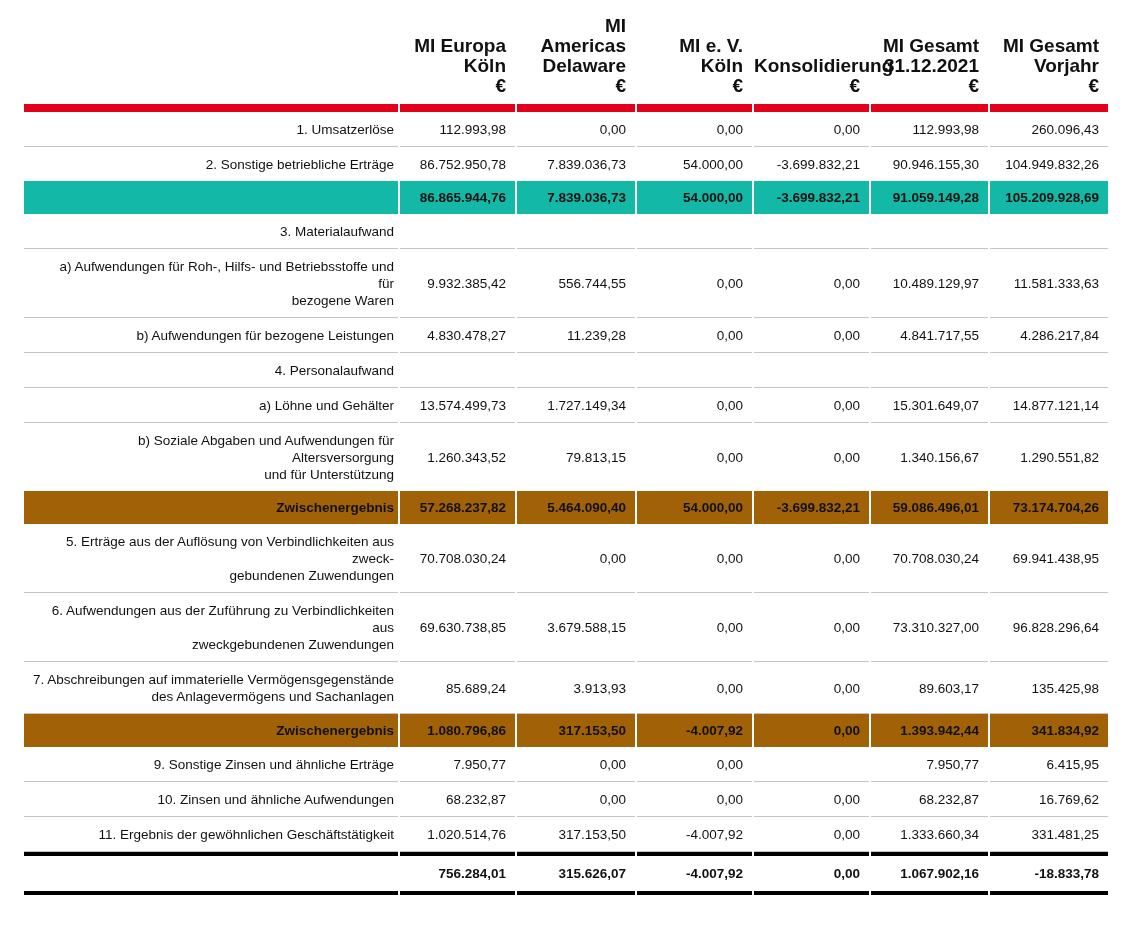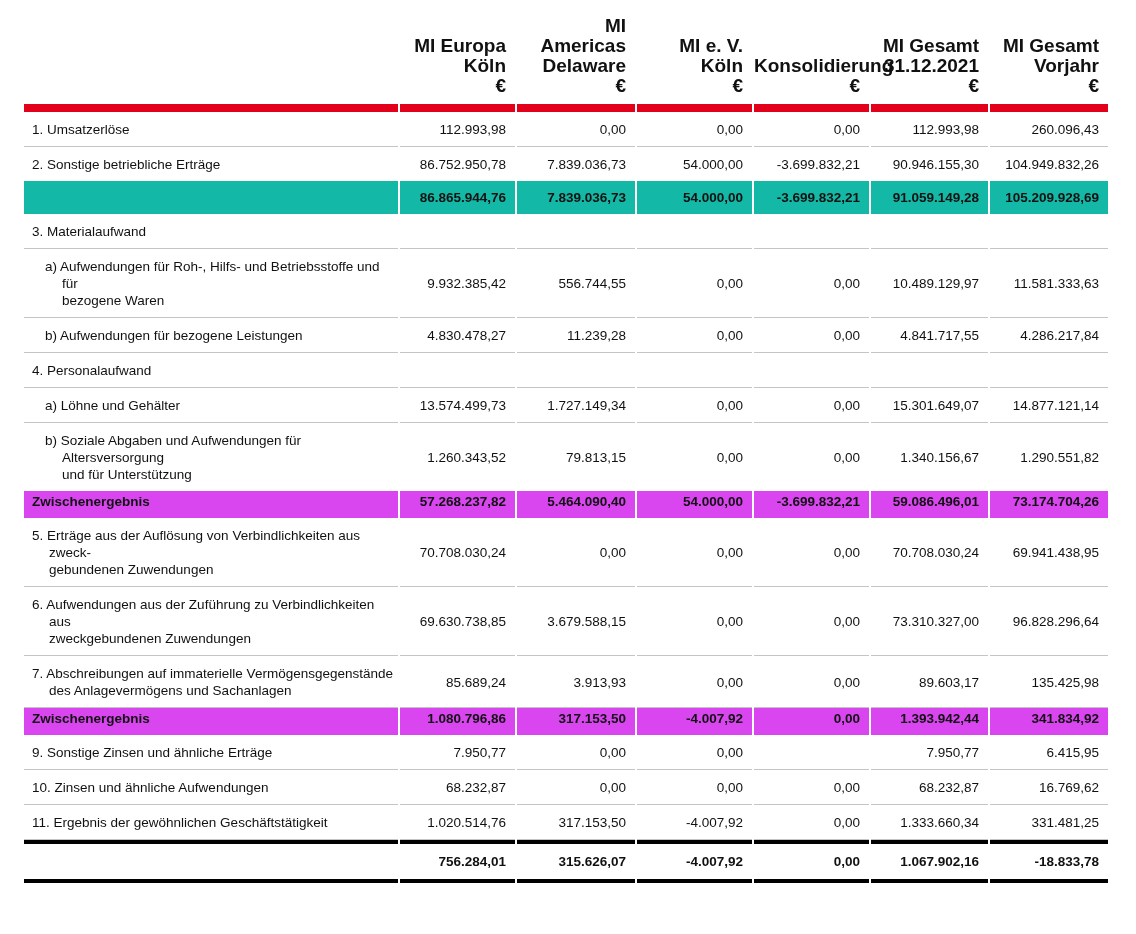--- a/index.html
+++ b/index.html
@@ -39,39 +39,39 @@
   thead th .hl { display: block; }
 
   tbody td {
     font-size: 13.5px;
     line-height: 17px;
     text-align: right;
     vertical-align: middle;
     padding: 9px 9px 8px 0;
   }
   tbody td.label {
-    text-align: left;
+    text-align: right;
     padding-left: 8px;
     padding-right: 4px;
   }
   .lv1 { padding-left: 17px; text-indent: -17px; white-space: pre-line; }
   .lv2 { margin-left: 13px; padding-left: 17px; text-indent: -17px; white-space: pre-line; }
 
   tr.sep td { border-bottom: 1px solid #c4c4c4; }
 
   tr.subtotal td {
     background: #14b8a6;
     font-weight: bold;
     padding-top: 8px;
     padding-bottom: 8px;
   }
   tr.result td {
-    background: #d946ef;
+    background: #a16207;
     font-weight: bold;
-    padding-top: 2px;
+    padding-top: 8px;
     padding-bottom: 8px;
   }
   tr.total td {
     font-weight: bold;
     border-top: 4px solid #000000;
     border-bottom: 4px solid #000000;
     padding-top: 9px;
     padding-bottom: 9px;
   }
 </style>

